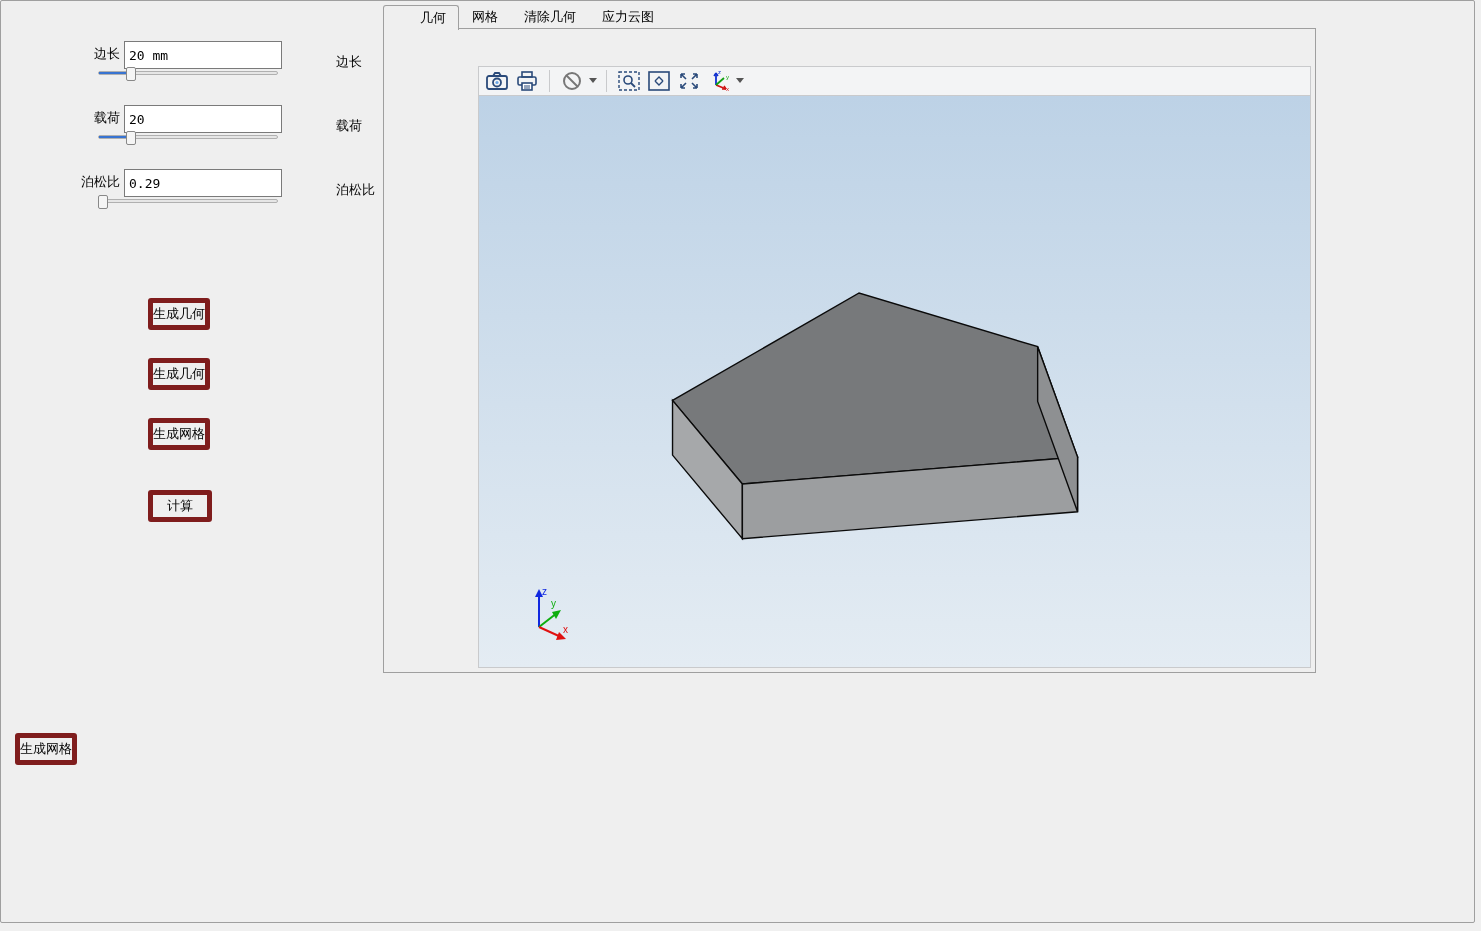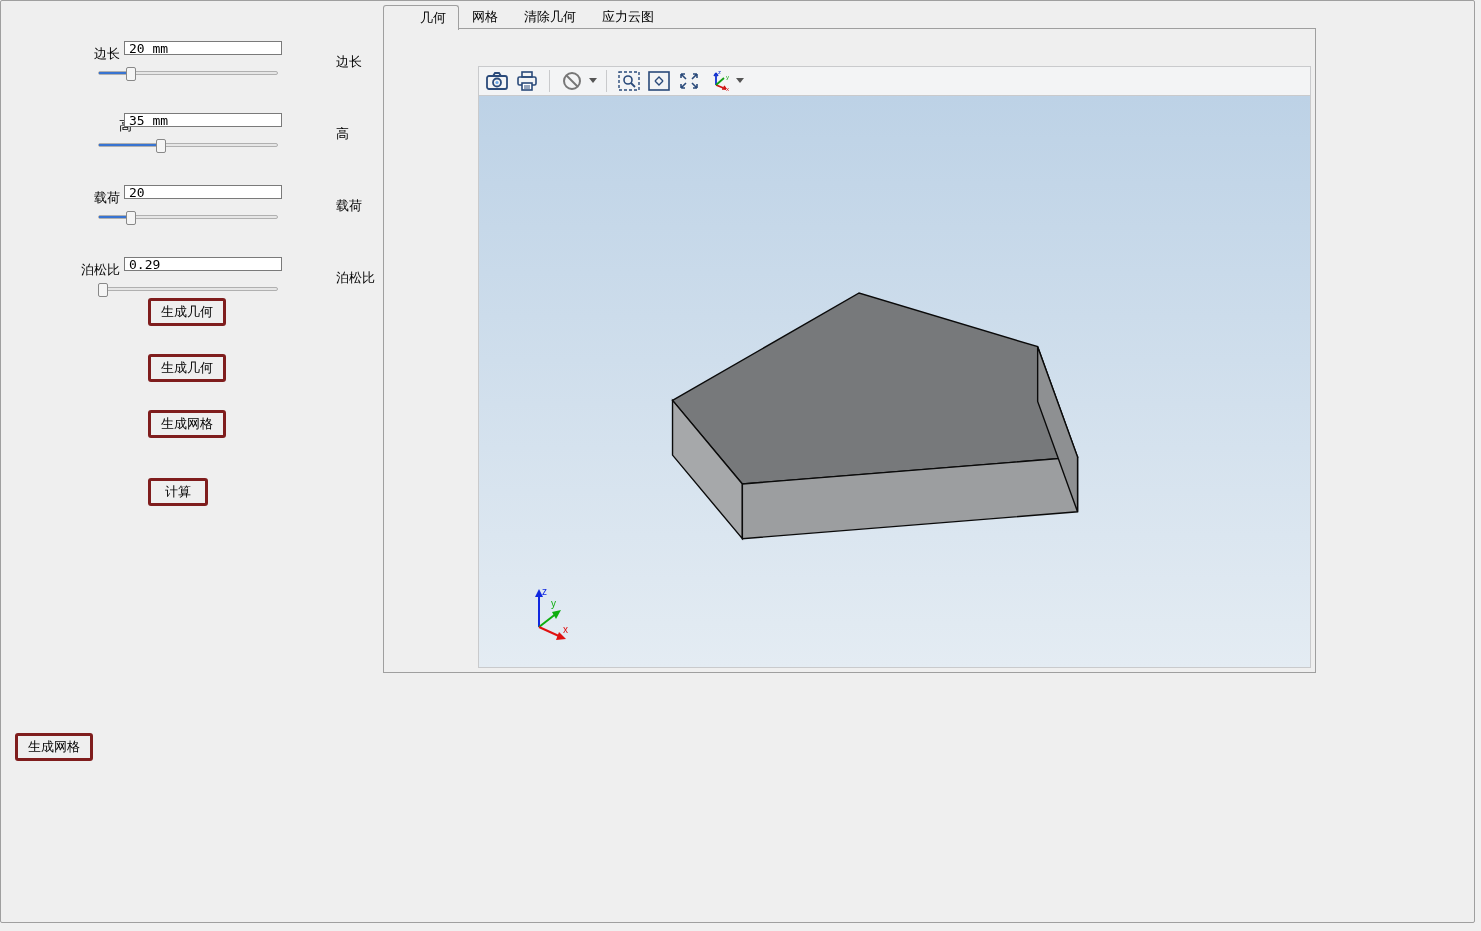--- a/index.html
+++ b/index.html
@@ -6,27 +6,27 @@
   html, body { width: 1481px; height: 931px; font-family: "SimSun", sans-serif; font-size: 13px; background: #f0f0f0; color: #000; }
   .app {
     position: absolute; left: 0; top: 0; width: 1475px; height: 923px;
     background: #efefef; border: 1px solid #9f9f9f; border-radius: 2px;
   }
 
   
   .param-panel {
     position: absolute; left: 15px; top: 40px; width: 350px;
   }
-  .param-row { position: relative; height: 60px; margin-bottom: 12px; }
+  .param-row { position: relative; height: 60px; margin-bottom: 4px; }
   .param-label-left {
     position: absolute; left: 64px; top: 4px; width: 40px; text-align: right;
   }
   .param-label-left.two { left: 76px; }
   .param-input {
-    position: absolute; left: 108px; top: 0; width: 158px; height: 14px;
+    position: absolute; left: 108px; top: 0; width: 158px; height: 28px;
     border: 1px solid #7a7a7a; background: #fff; font-family: monospace, "SimSun";
     font-size: 13px; padding: 2px 4px;
   }
   .slider-track {
     position: absolute; left: 82px; top: 30px; width: 180px; height: 4px;
     background: #e6e6e6; border: 1px solid #b0b0b0; border-radius: 2px;
   }
   .slider-fill {
     position: absolute; left: 0; top: 0; height: 100%; background: #3874d1;
   }
@@ -36,22 +36,22 @@
     transform: translateX(-50%);
   }
   .param-label-right {
     position: absolute; left: 320px; top: 12px; width: 50px;
   }
 
   
   .btn-col { position: absolute; left: 147px; top: 297px; width: 80px; }
   .btn {
     display: block; margin-bottom: 28px;
-    min-width: 60px; padding: 2px 10px;
-    background: #efefef; border: 3px solid #7f1d1d; border-radius: 3px;
+    min-width: 60px; padding: 2px 0;
+    background: #efefef; border: 5px solid #7f1d1d; border-radius: 3px;
     font-family: "SimSun"; font-size: 13px; cursor: default; text-align: center;
   }
   .btn.gap { margin-bottom: 40px; }
   .btn.bottom {
     position: absolute; left: 14px; top: 732px; margin: 0;
   }
 
   
   .tab-bar {
     position: absolute; left: 382px; top: 6px; width: 933px; height: 22px;
@@ -115,29 +115,20 @@
     <div class="param-row">
       <span class="param-label-left">边长</span>
       <input class="param-input" value="20 mm" style="">
       <div class="slider-track">
         <div class="slider-fill" style="width:18%"></div>
         <div class="slider-thumb" style="left:18%"></div>
       </div>
       <span class="param-label-right">边长</span>
     </div>
 
-    <div class="param-row">
-      <span class="param-label-left two">高</span>
-      <input class="param-input" value="35 mm" style="">
-      <div class="slider-track">
-        <div class="slider-fill" style="width:35%"></div>
-        <div class="slider-thumb" style="left:35%"></div>
-      </div>
-      <span class="param-label-right">高</span>
-    </div>
 
     <div class="param-row">
       <span class="param-label-left">载荷</span>
       <input class="param-input" value="20" style="">
       <div class="slider-track">
         <div class="slider-fill" style="width:18%"></div>
         <div class="slider-thumb" style="left:18%"></div>
       </div>
       <span class="param-label-right">载荷</span>
     </div>

